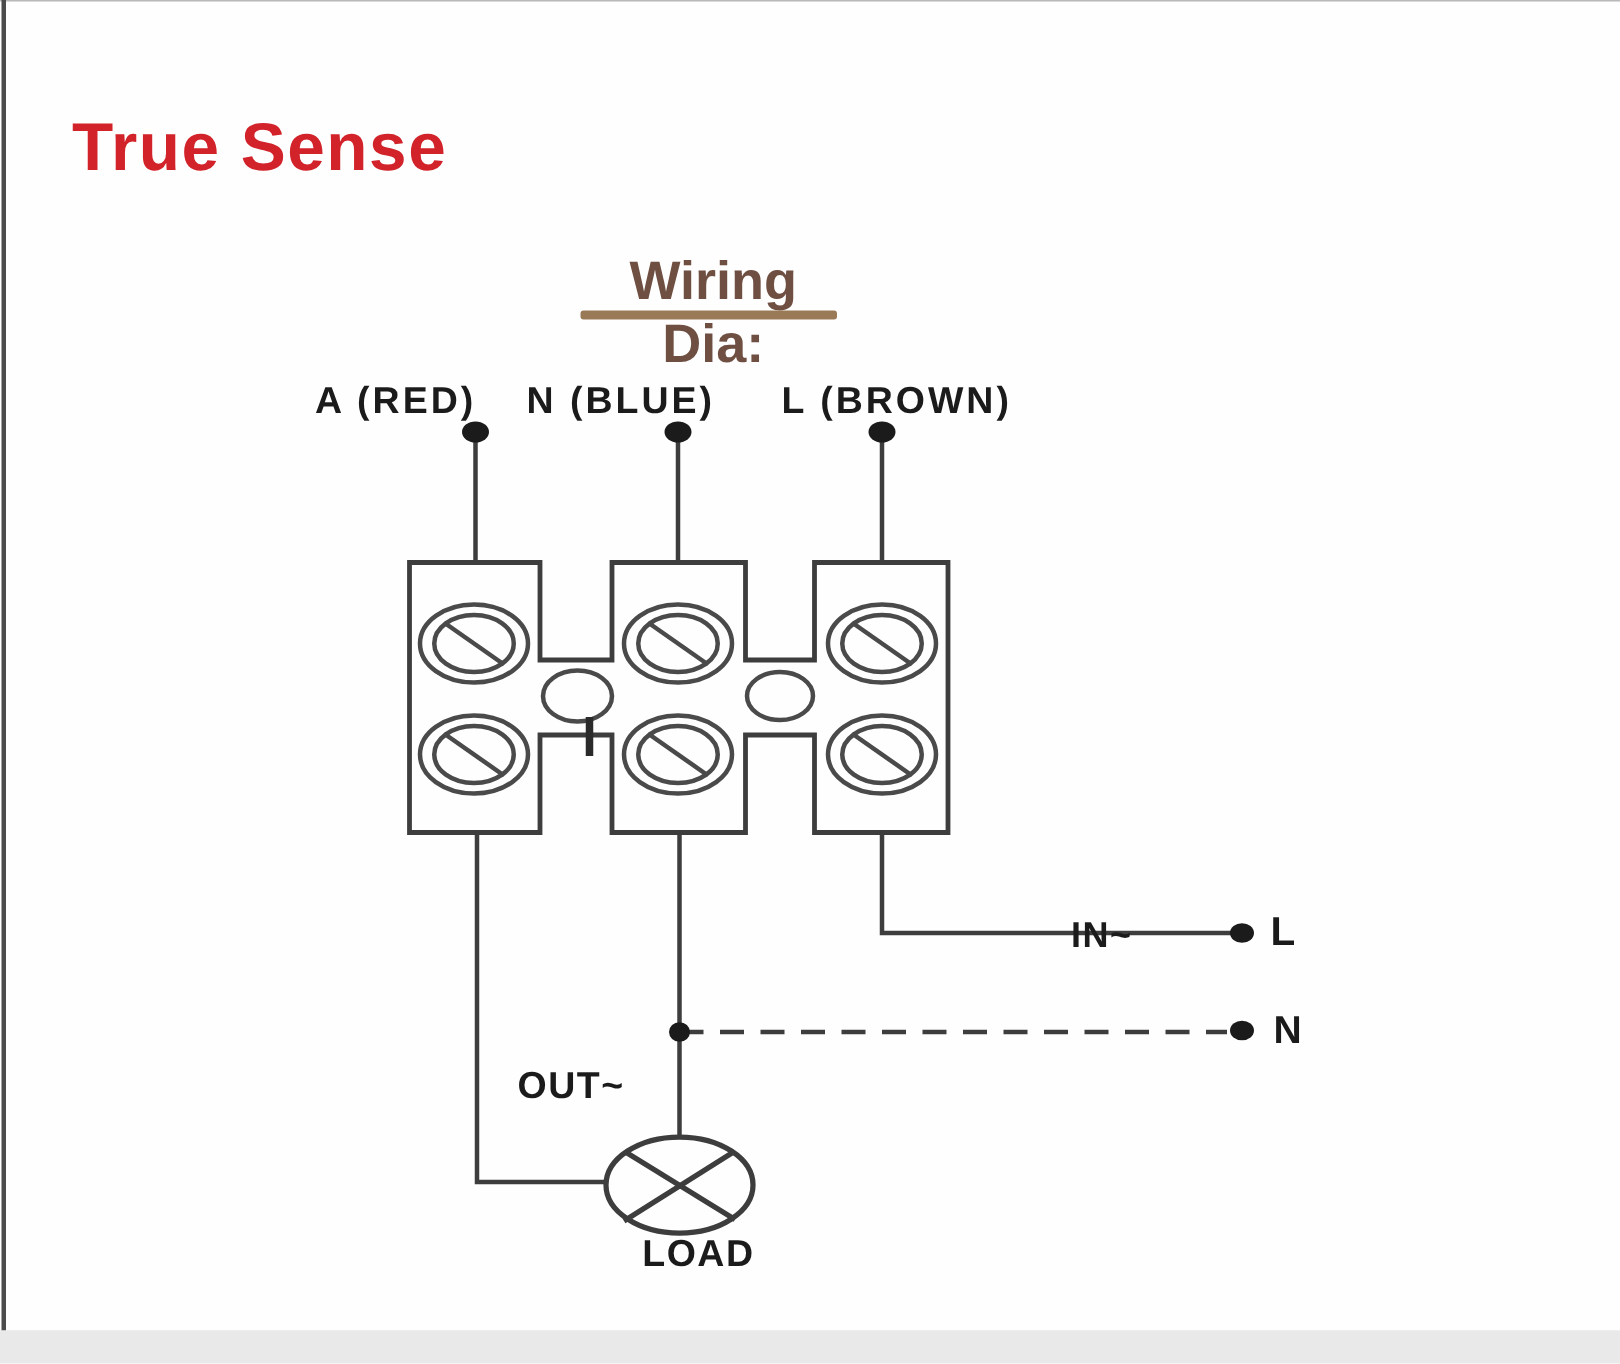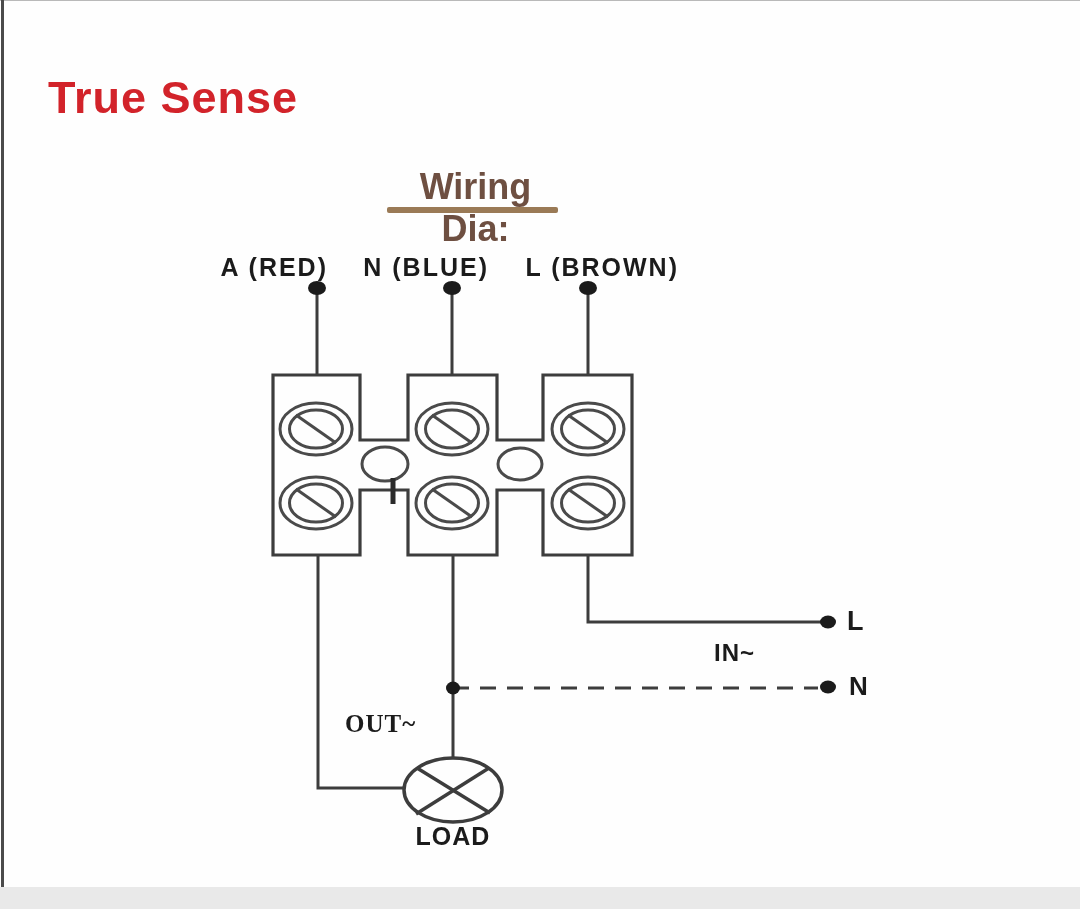--- a/index.html
+++ b/index.html
@@ -16,21 +16,21 @@
     font-size:45px;font-weight:900;letter-spacing:1px;color:var(--accent-red);
     font-family:"Liberation Sans",sans-serif;
   }
   .title{
     position:absolute;left:383px;top:166px;width:185px;text-align:center;
     font-family:Liberation Sans, sans-serif;font-weight:bold;font-size:36px;
     color:var(--title-brown);
   }
   .title-underline{position:absolute;left:387px;top:207px;width:171px;height:6px;background:var(--underline-tan);border-radius:2px;}
   .lbl{position:absolute;font-weight:bold;color:var(--text-dark);white-space:nowrap;}
-  .lbl.term{font-size:25px;letter-spacing:2px;text-align:right;}
+  .lbl.term{font-size:25px;letter-spacing:2px;text-align:left;}
   svg.diagram{position:absolute;left:0;top:0;}
   .wire{fill:none;stroke:var(--line-dark);stroke-width:3;}
   .wire.thick{stroke-width:3.5;}
   .wire.dashed{stroke-dasharray:16 11;stroke-width:3;}
   .outline{fill:none;stroke:var(--line-dark);stroke-width:3.2;stroke-linejoin:miter;}
   .screw{fill:none;stroke:#4a4a4a;stroke-width:3;}
   .dot{fill:var(--text-dark);stroke:none;}
   .tick{stroke:#2a2a2a;stroke-width:5;}
 </style>
 </head>
@@ -116,20 +116,20 @@
       <ellipse class="wire thick" cx="453" cy="790" rx="49" ry="32"></ellipse>
       <line class="wire thick" x1="417" y1="768" x2="490" y2="813"></line>
       <line class="wire thick" x1="489" y1="768" x2="416" y2="814"></line>
     </g>
   </svg>
 
   <div class="lbl term" style="left:210px;top:253px;width:118px;">A (RED)</div>
   <div class="lbl term" style="left:521px;top:253px;width:158px;">L (BROWN)</div>
   <div class="lbl term" style="left:351px;top:253px;width:138px;">N (BLUE)</div>
 
-  <div class="lbl" style="left:714px;top:639px;font-size:24px;letter-spacing:1px;">IN~</div>
+  <div class="lbl" style="left:714px;top:610px;font-size:24px;letter-spacing:1px;">IN~</div>
   <div class="lbl" style="left:847px;top:606px;font-size:27px;">L</div>
   <div class="lbl" style="left:849px;top:671px;font-size:26px;">N</div>
 
-  <div class="lbl" style="left:345px;top:710px;font-size:25px;letter-spacing:1px;font-family:Liberation Serif, serif;">OUT~</div>
-  <div class="lbl" style="left:403px;top:822px;width:100px;text-align:center;font-size:25px;letter-spacing:1px;">LOAD</div>
+  <div class="lbl" style="left:345px;top:710px;font-size:25px;letter-spacing:1px;">OUT~</div>
+  <div class="lbl" style="left:403px;top:822px;width:100px;text-align:right;font-size:25px;letter-spacing:1px;">LOAD</div>
 
 </div>
 
 </body></html>

